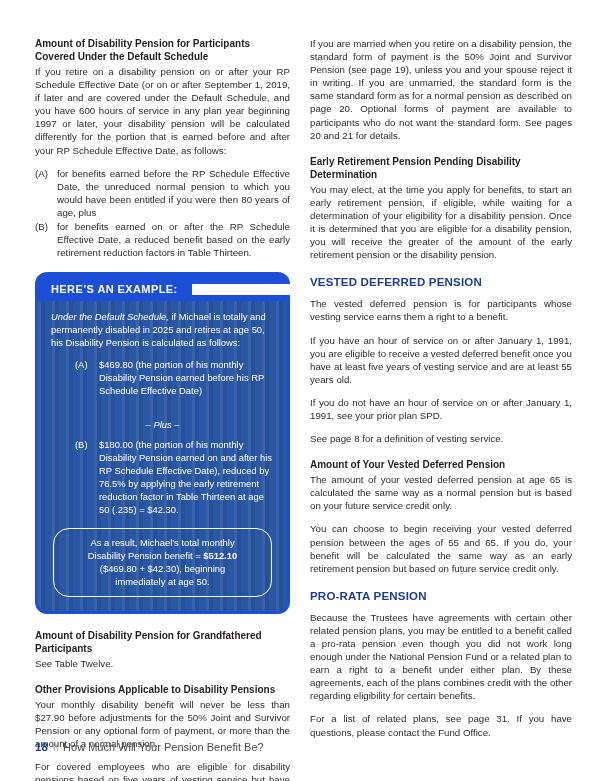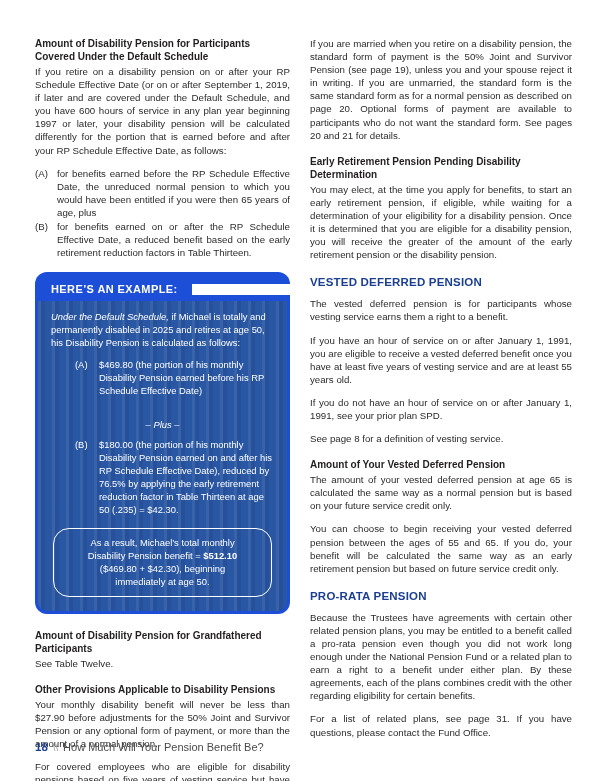--- a/index.html
+++ b/index.html
@@ -92,21 +92,21 @@
 <div class="page">
   <div class="columns">
 
     <div class="col">
       <h3 class="subhead first">Amount of Disability Pension for Participants Covered Under the Default Schedule</h3>
       <p class="body">If you retire on a disability pension on or after your RP Schedule Effective Date (or on or after September 1, 2019, if later and are covered under the Default Schedule, and you have 600 hours of service in any plan year beginning 1997 or later, your disability pension will be calculated differently for the portion that is earned before and after your RP Schedule Effective Date, as follows:</p>
 
       <div class="list">
         <div class="list-item">
           <span class="label">(A)</span>
-          <span class="text">for benefits earned before the RP Schedule Effective Date, the unreduced normal pension to which you would have been entitled if you were then 65 years of age, plus</span>
+          <span class="text">for benefits earned before the RP Schedule Effective Date, the unreduced normal pension to which you would have been entitled if you were then 80 years of age, plus</span>
         </div>
         <div class="list-item">
           <span class="label">(B)</span>
           <span class="text">for benefits earned on or after the RP Schedule Effective Date, a reduced benefit based on the early retirement reduction factors in Table Thirteen.</span>
         </div>
       </div>
 
       <div class="example-box">
         <div class="ex-header">
           <span class="ex-title">HERE’S AN EXAMPLE:</span>

